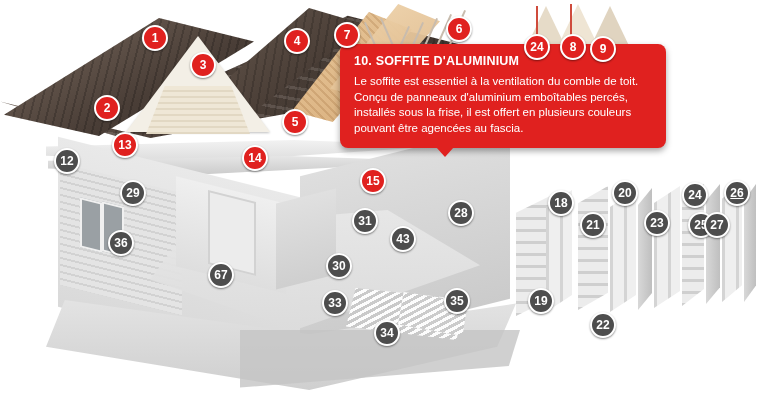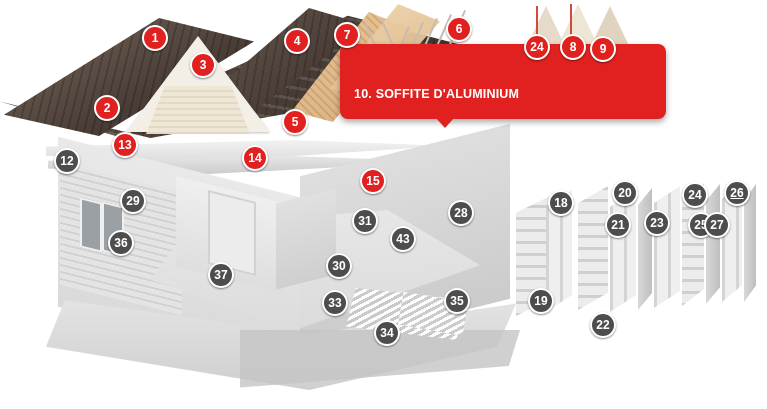--- a/index.html
+++ b/index.html
@@ -240,21 +240,20 @@
     color: #ffffff;
     padding: 10px 14px 12px 14px;
     box-sizing: border-box;
     box-shadow: 0 3px 6px rgba(0,0,0,.35);
   }
   #callout .title {
     font-size: 12.5px;
     font-weight: bold;
     letter-spacing: .2px;
     margin-bottom: 6px;
-    margin-top: 33px;
   }
   #callout .body {
     font-size: 11.5px;
     line-height: 15.5px;
   }
   #callout .tail {
     position:absolute;
     left: 96px; bottom: -9px;
     width: 0; height: 0;
     border-left: 9px solid transparent;
@@ -315,53 +314,54 @@
   <div class="panel studs" style="left:610px; top:190px; width:26px; height:122px;"></div>
   <div class="panel thin" style="left:638px; top:188px; width:14px; height:122px;"></div>
   <div class="panel studs" style="left:654px; top:186px; width:26px; height:122px;"></div>
   <div class="panel horiz" style="left:682px; top:184px; width:22px; height:122px;"></div>
   <div class="panel thin" style="left:706px; top:184px; width:14px; height:120px;"></div>
   <div class="panel studs" style="left:722px; top:182px; width:20px; height:120px;"></div>
   <div class="panel thin" style="left:744px; top:184px; width:12px; height:118px;"></div>
 
   <div id="callout">
     <div class="title">10. SOFFITE D'ALUMINIUM</div>
+    <div class="body">Le soffite est essentiel à la ventilation du comble de toit. Conçu de panneaux d'aluminium emboîtables percés, installés sous la frise, il est offert en plusieurs couleurs pouvant être agencées au fascia.</div>
     <div class="tail"></div>
   </div>
 
   <div id="markers">
       <div class="marker" style="left: 142px; top: 25px;">1</div>
       <div class="marker" style="left: 94px; top: 95px;">2</div>
       <div class="marker" style="left: 190px; top: 52px;">3</div>
       <div class="marker" style="left: 284px; top: 28px;">4</div>
       <div class="marker" style="left: 282px; top: 109px;">5</div>
       <div class="marker" style="left: 446px; top: 16px;">6</div>
       <div class="marker" style="left: 334px; top: 22px;">7</div>
       <div class="marker" style="left: 560px; top: 34px;">8</div>
       <div class="marker" style="left: 590px; top: 36px;">9</div>
       <div class="marker grey" style="left: 54px; top: 148px;">12</div>
       <div class="marker" style="left: 112px; top: 132px;">13</div>
       <div class="marker" style="left: 242px; top: 145px;">14</div>
       <div class="marker" style="left: 360px; top: 168px;">15</div>
       <div class="marker grey" style="left: 548px; top: 190px;">18</div>
       <div class="marker grey" style="left: 528px; top: 288px;">19</div>
       <div class="marker grey" style="left: 612px; top: 180px;">20</div>
-      <div class="marker grey" style="left: 605px; top: 212px; text-align: center;">21</div>
+      <div class="marker grey" style="left: 580px; top: 212px; text-align: center;">21</div>
       <div class="marker grey" style="left: 590px; top: 312px;">22</div>
       <div class="marker grey" style="left: 644px; top: 210px; text-align: center;">23</div>
       <div class="marker" style="left: 524px; top: 34px;">24</div>
       <div class="marker grey" style="left: 682px; top: 182px;">24</div>
       <div class="marker grey" style="left: 688px; top: 212px;">25</div>
       <div class="marker grey" style="left: 724px; top: 180px; text-decoration: underline;">26</div>
       <div class="marker grey" style="left: 704px; top: 212px; text-align: center;">27</div>
       <div class="marker grey" style="left: 448px; top: 200px;">28</div>
-      <div class="marker grey" style="left: 120px; top: 180px; margin-top: 8px;">29</div>
+      <div class="marker grey" style="left: 120px; top: 180px;">29</div>
       <div class="marker grey" style="left: 326px; top: 240px; margin-top: 13px;">30</div>
       <div class="marker grey" style="left: 352px; top: 208px;">31</div>
       <div class="marker grey" style="left: 390px; top: 226px;">43</div>
       <div class="marker grey" style="left: 322px; top: 290px;">33</div>
       <div class="marker grey" style="left: 374px; top: 320px;">34</div>
       <div class="marker grey" style="left: 444px; top: 288px;">35</div>
       <div class="marker grey" style="left: 108px; top: 230px;">36</div>
-      <div class="marker grey" style="left: 208px; top: 262px;">37</div>
+      <div class="marker grey" style="left: 208px; top: 262px;">67</div>
     </div>
 
 </div>
 
 </body></html>

